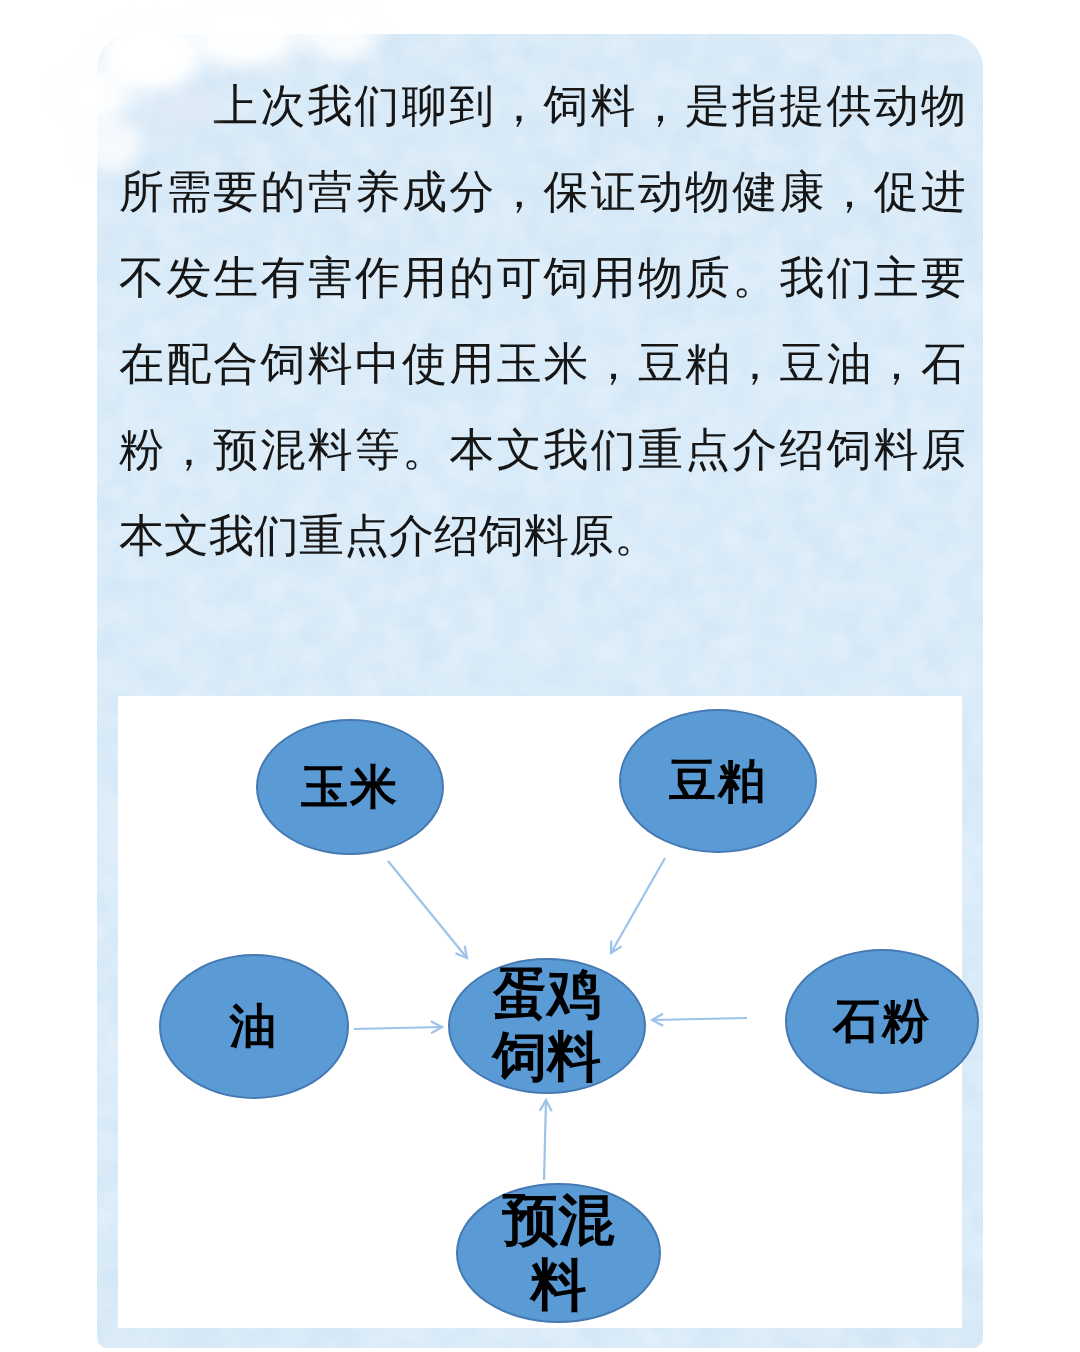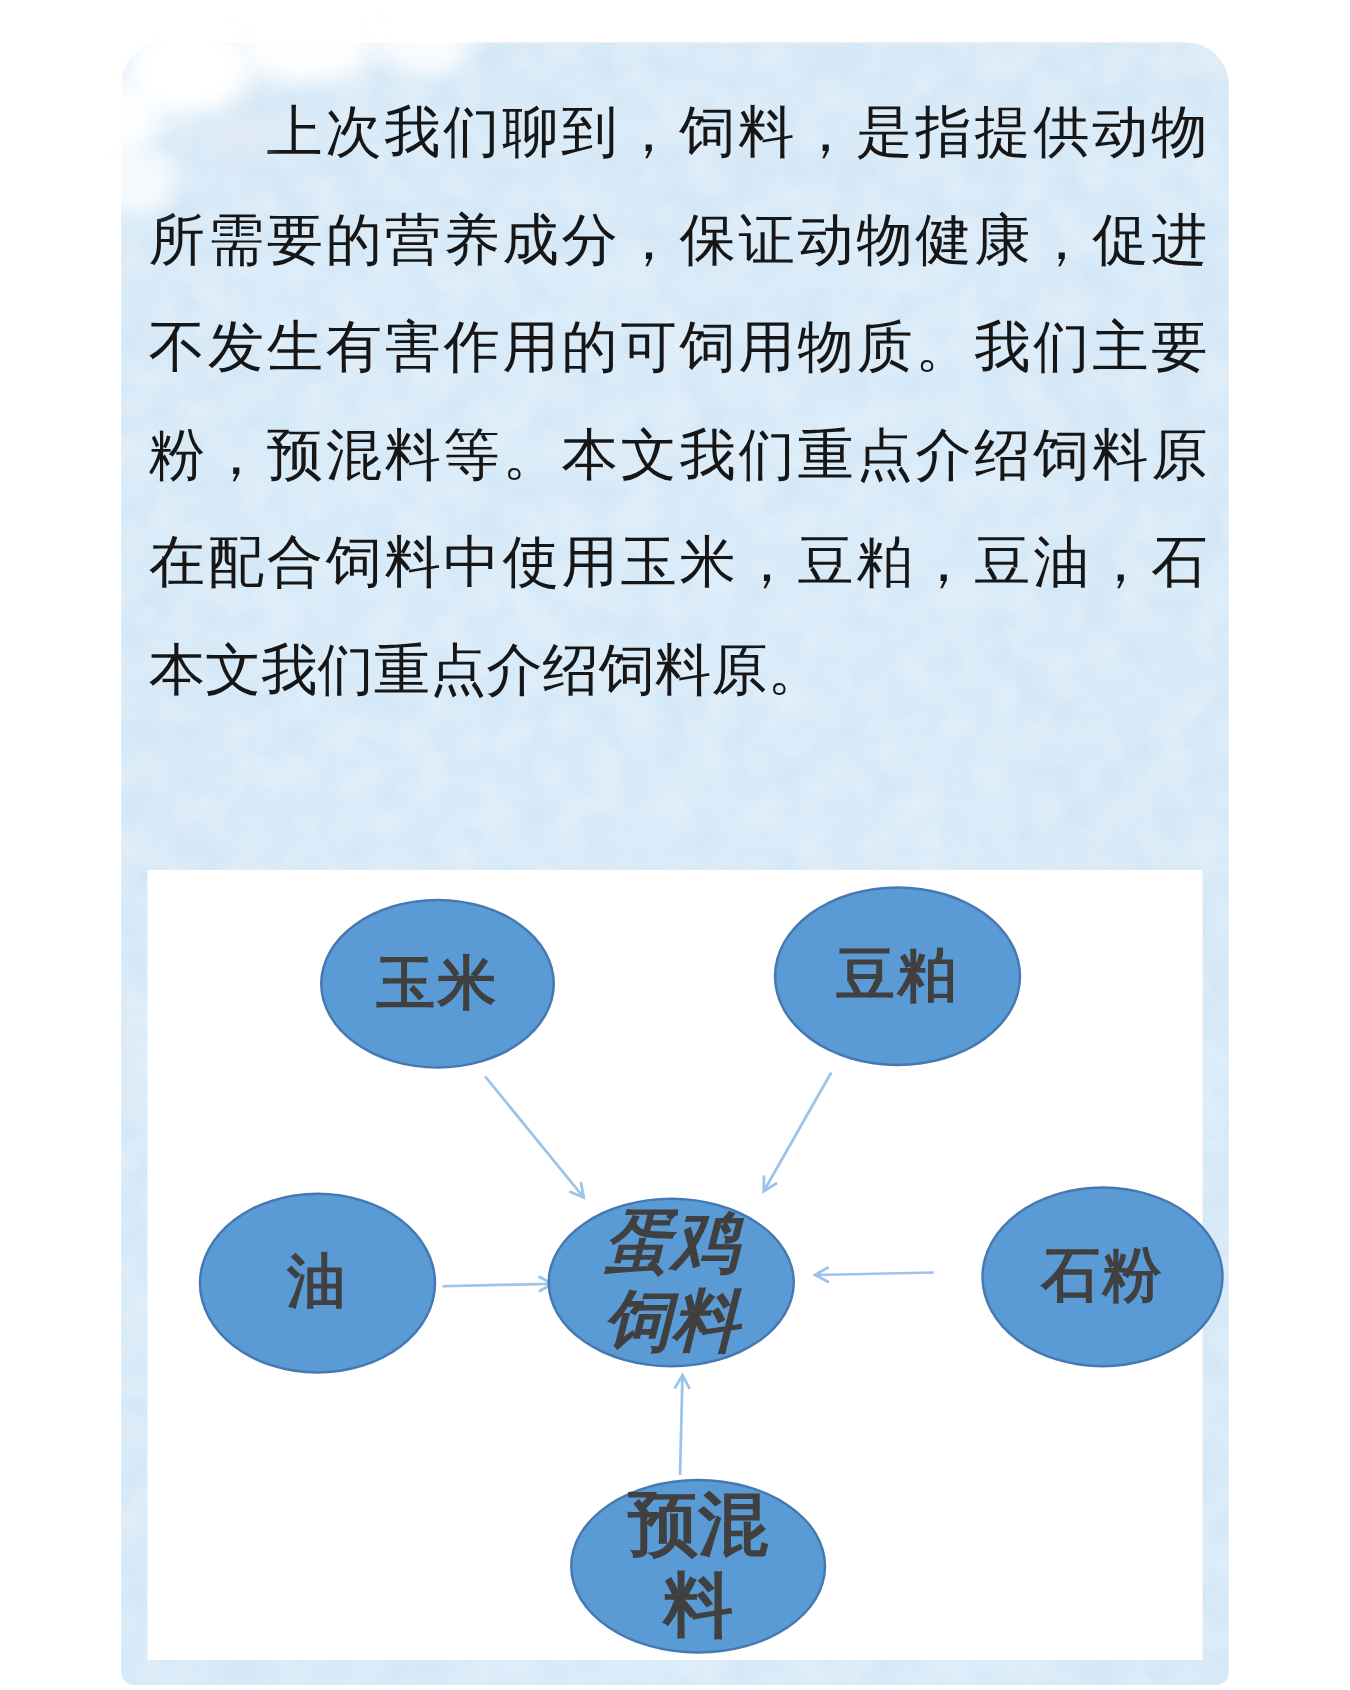--- a/index.html
+++ b/index.html
@@ -57,27 +57,27 @@
   .node{
     position:absolute;border-radius:50%;
     background:var(--node-fill,#5b9bd5);
     border:2px solid var(--node-border,#4679b2);
     box-sizing:border-box;
     display:flex;align-items:center;justify-content:center;
     text-align:center;
   }
   .node .label{
     font-family:"Liberation Serif","DejaVu Serif",serif;
-    font-weight:700;color:#404040;
+    font-weight:700;color:#000000;
     white-space:pre-line;line-height:1.16;
   }
   .node-corn   {left:138px;top:23px; width:188px;height:136px;}
   .node-soy    {left:501px;top:13px; width:198px;height:144px;}
   .node-oil    {left:41px; top:258px;width:190px;height:145px;}
-  .node-center {left:320px;top:262px;width:198px;height:136px;font-style:italic;}
+  .node-center {left:330px;top:262px;width:198px;height:136px;}
   .node-stone  {left:667px;top:253px;width:194px;height:145px;}
   .node-premix {left:338px;top:487px;width:205px;height:140px;}
   .node-corn .label,.node-soy .label,.node-oil .label,.node-stone .label{font-size:47px;letter-spacing:2px;}
   .node-center .label{font-size:54px;}
   .node-premix .label{font-size:56px;}
 </style>
 </head>
 <body>
 
 <div class="page">
@@ -101,22 +101,22 @@
       </defs>
       <rect width="886" height="1314" filter="url(#texFibers)" opacity="0.30"></rect>
       <rect width="886" height="1314" filter="url(#texCoarse)" opacity="0.38"></rect>
       <rect width="886" height="1314" filter="url(#texFine)" opacity="0.16"></rect>
     </svg>
 
     <div class="paragraph">
       <div class="pline indent">上次我们聊到，饲料，是指提供动物</div>
       <div class="pline">所需要的营养成分，保证动物健康，促进</div>
       <div class="pline">不发生有害作用的可饲用物质。我们主要</div>
+      <div class="pline">在配合饲料中使用玉米，豆粕，豆油，石</div>
       <div class="pline">粉，预混料等。本文我们重点介绍饲料原</div>
-      <div class="pline">在配合饲料中使用玉米，豆粕，豆油，石</div>
       <div class="pline last">本文我们重点介绍饲料原。</div>
     </div>
 
     <div class="diagram-box">
 
       <svg class="arrows" width="844" height="632" viewBox="0 0 844 632" aria-hidden="true">
         <defs>
           <marker id="ah" markerWidth="1" markerHeight="1" refX="0" refY="0" orient="auto" markerUnits="userSpaceOnUse" overflow="visible">
             <path d="M -11 -6 L 0 0 L -11 6" fill="none" style="stroke:var(--arrow-color,#9cc3ea)" stroke-width="2.2"></path>
           </marker>

